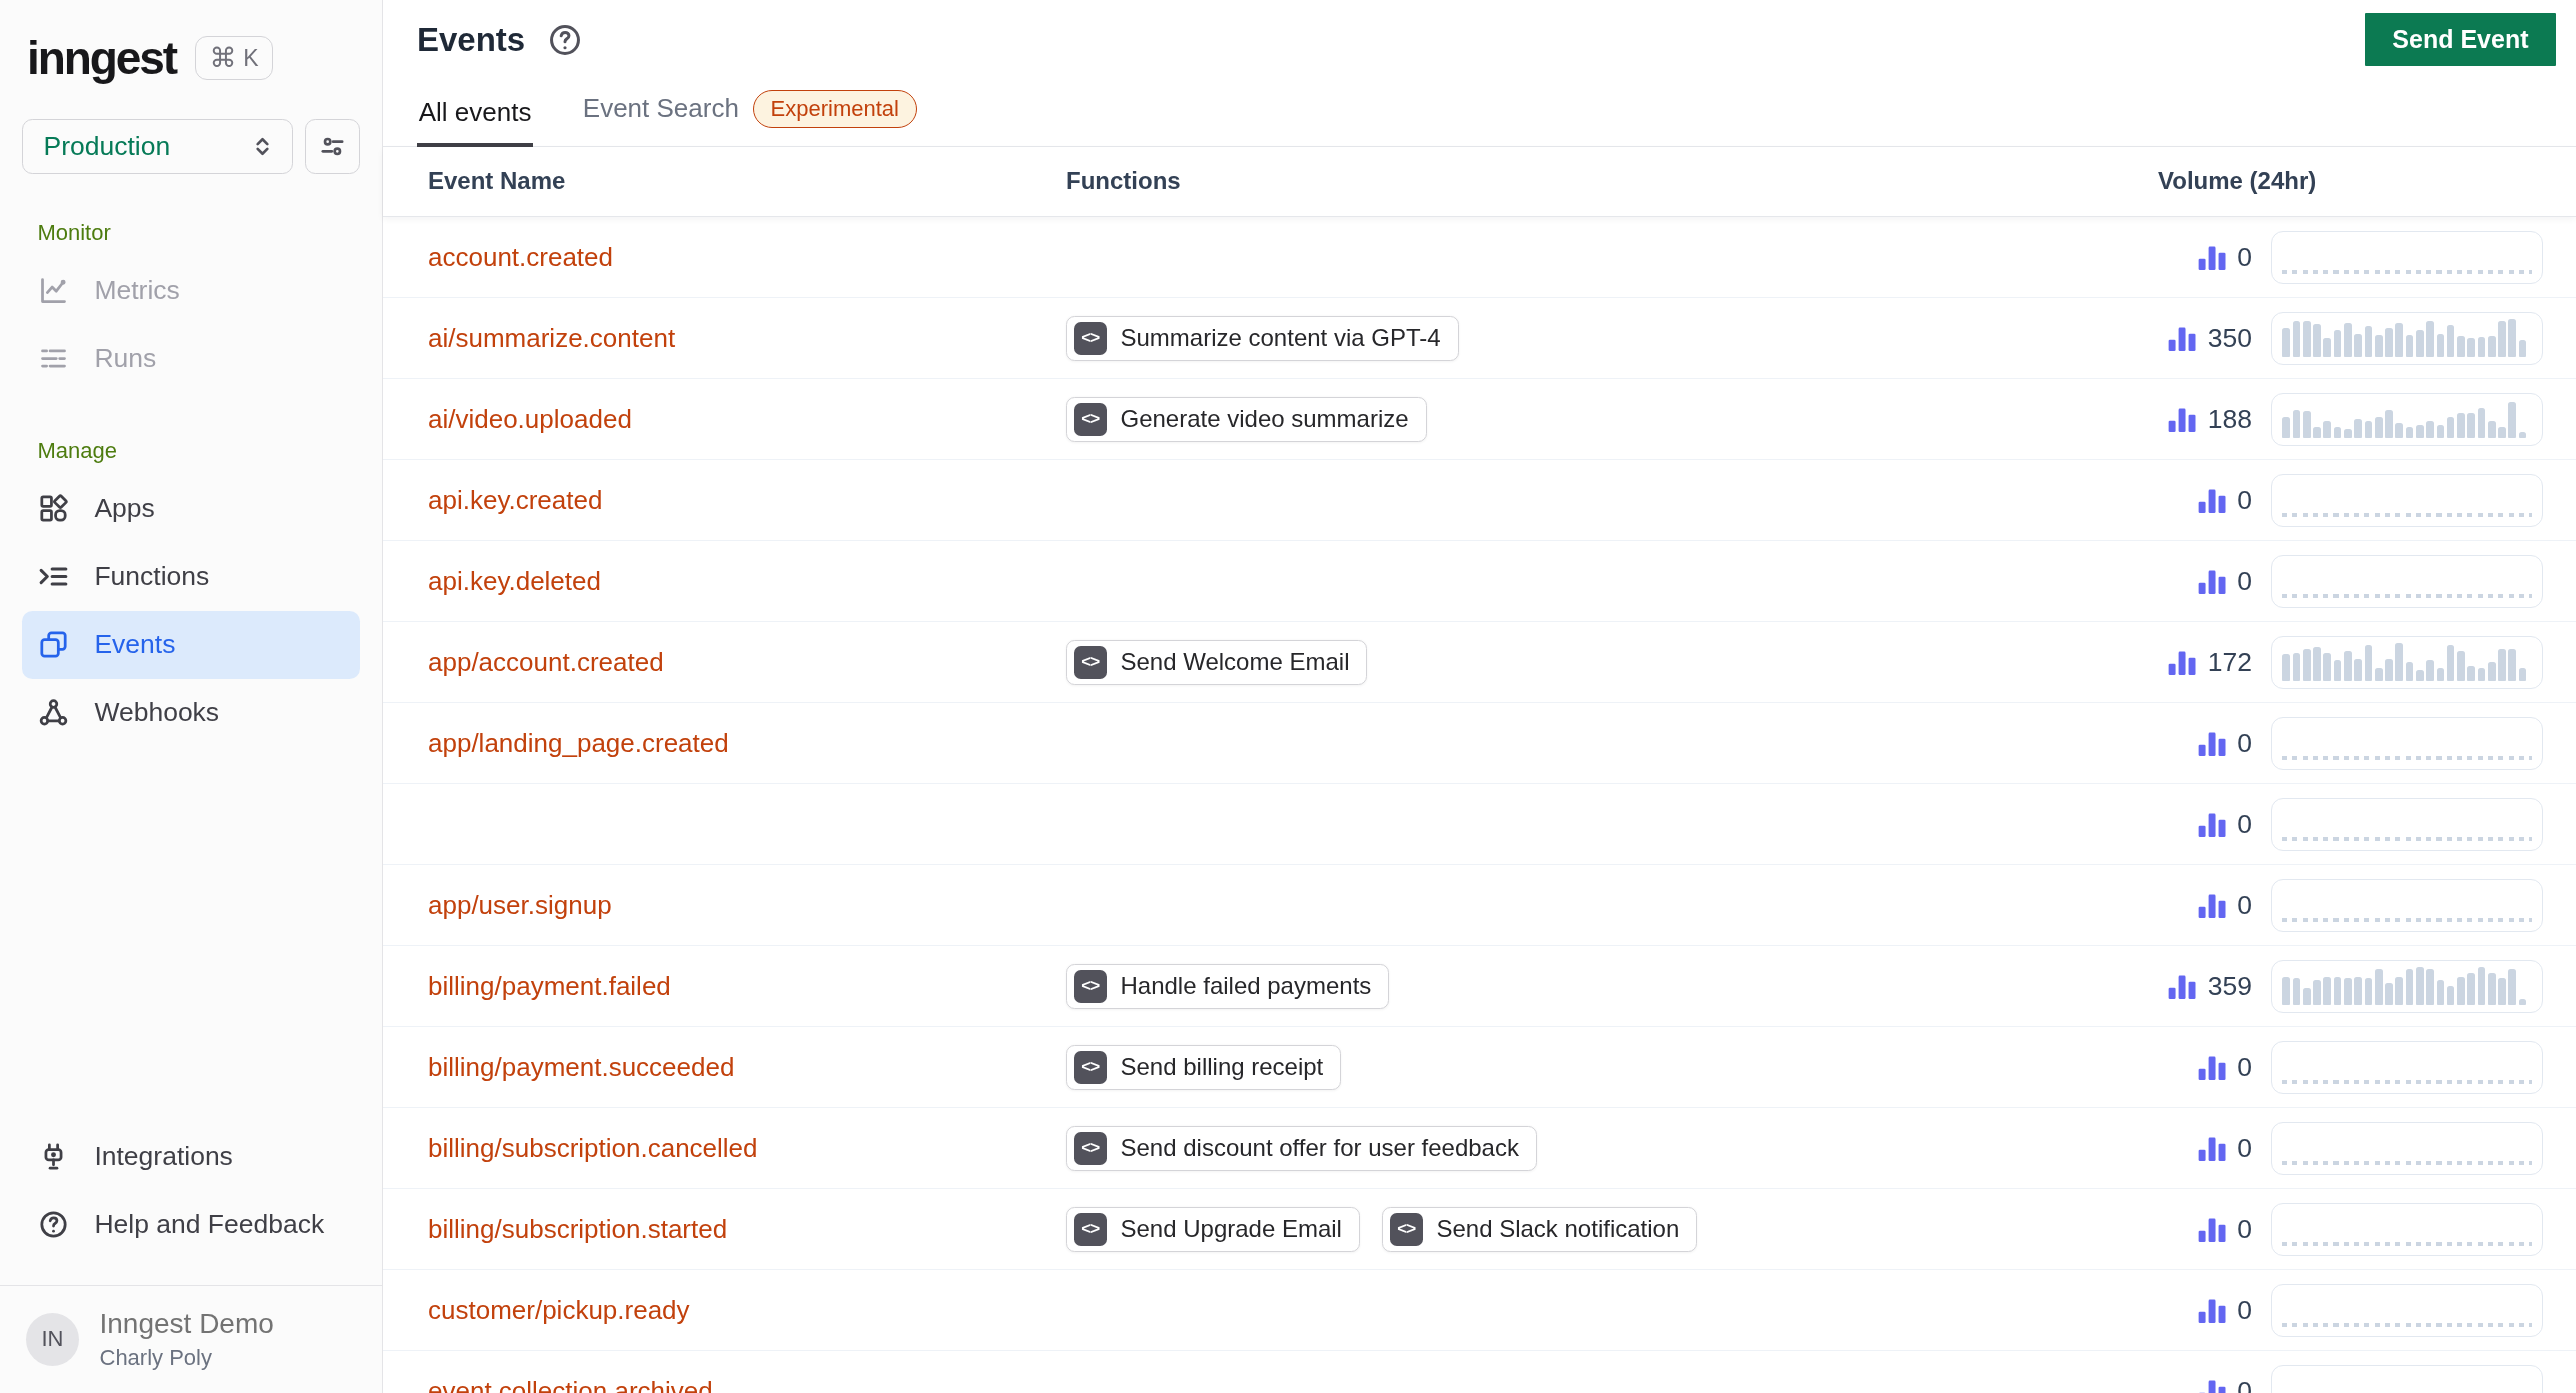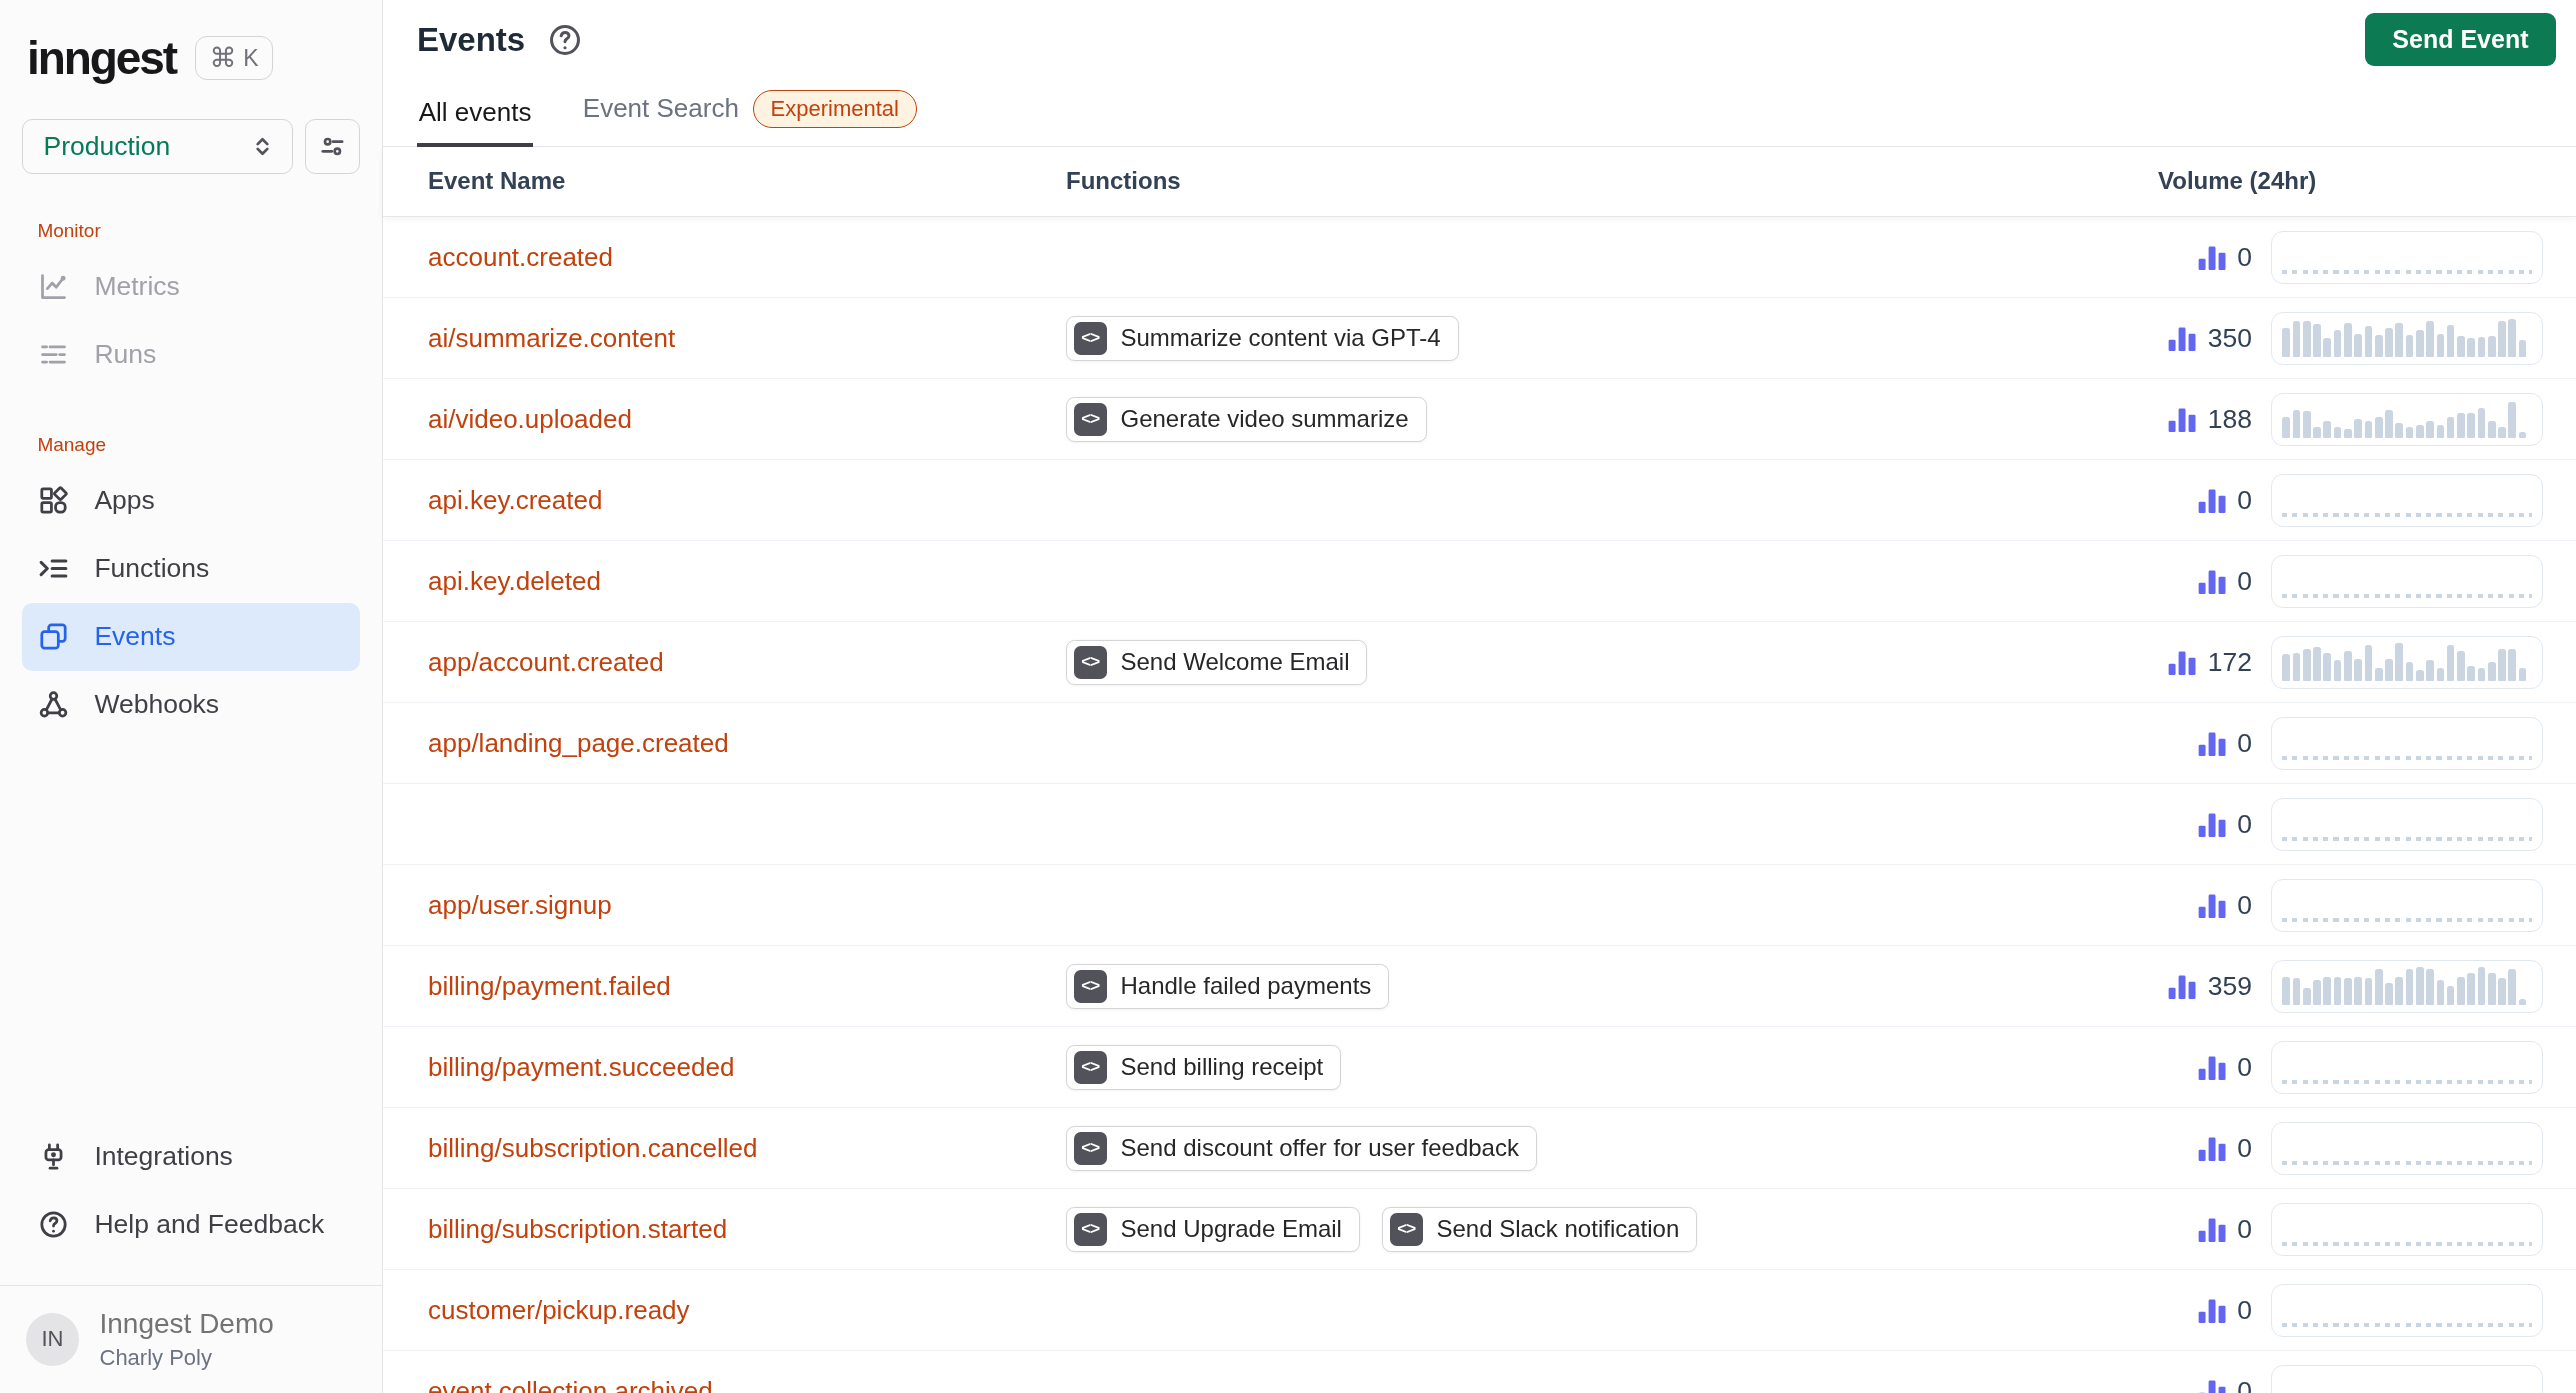--- a/index.html
+++ b/index.html
@@ -15,42 +15,42 @@
   .kbd { display:flex; align-items:center; gap:6.8px; border:1.7px solid #d4d4d8; border-radius:12px;
     padding:5.1px 13.7px; color:#71717a; }
   .kbd .cmd { font-size:27px; } .kbd .key { font-size:23px; }
   .env-row { display:flex; gap:12px; margin:34px 22px 0 22px; }
   .env-select { flex:1; height:55px; border:1.7px solid #d4d4d8; border-radius:10.3px; display:flex;
     align-items:center; justify-content:space-between; padding:0 15.4px 0 20.5px; cursor:pointer; }
   .env-select span { color:#067a57; font-size:26.5px; }
   .icon-btn { width:55px; height:55px; border:1.7px solid #d4d4d8; border-radius:10.3px; display:flex;
     align-items:center; justify-content:center; color:#52525b; cursor:pointer; background:transparent; }
   nav { display:flex; flex-direction:column; padding:0 22px; }
-  .section-label { margin:46px 0 10.3px 0; padding-left:15.4px; font-size:19px; color:#c2410c; }
+  .section-label { margin:46px 0 10.3px 0; padding-left:15.4px; font-size:22px; color:#4d7c0f; }
   .nav-item { display:flex; align-items:center; gap:24px; height:68px; padding:0 15.4px;
     border-radius:10.3px; font-size:26.5px; color:#3f3f46; cursor:pointer; }
   .nav-item.muted { color:#a1a1aa; }
   .nav-item.active { background:#dceafc; color:#2563eb; }
   .nav-item svg { flex-shrink:0; }
   .sidebar-bottom { margin-top:auto; padding:0 22px; }
   .user-row { margin-top:26px; border-top:1.7px solid #e4e4e7; padding:22px 26px; display:flex;
     align-items:center; gap:20.5px; }
   .avatar { width:53px; height:53px; border-radius:50%; background:#e4e4e7; color:#52525b;
     font-size:22px; display:flex; align-items:center; justify-content:center; flex-shrink:0; }
   .user-name { font-size:28px; color:#737373; }
   .user-org { font-size:22px; color:#6b7280; margin-top:5.1px; }
 
   
   .main { flex:1; display:flex; flex-direction:column; min-width:0; }
   .page-header { height:82px; display:flex; align-items:center; justify-content:space-between;
     padding:0 20.5px 0 34px; }
   .page-title-wrap { display:flex; align-items:center; gap:20.5px; }
   .page-title { font-size:33px; font-weight:600; color:#1f2937; }
   .help-icon { color:#52525b; }
-  .send-event-btn { height:53px; padding:0 27px; border:none; border-radius:9px; background:#0c7a52;
+  .send-event-btn { height:53px; padding:0 27px; border:none; border-radius:1px; background:#0c7a52;
     color:#fff; font-size:25px; font-weight:600; font-family:inherit; cursor:pointer; }
   .tabs { display:flex; align-items:flex-end; gap:48px; padding:0 34px; border-bottom:1.7px solid #e5e7eb; }
   .tab { display:flex; align-items:center; gap:13.7px; padding:10.3px 1.7px 15.4px 1.7px; font-size:26px;
     color:#6b7280; cursor:pointer; border-bottom:4.3px solid transparent; margin-bottom:-1.7px; }
   .tab.active { color:#18181b; font-weight:500; border-bottom-color:#3f3f46; }
   .badge-experimental { border:1.7px solid #c2410c; color:#c2410c; background:#fdf3e0;
     border-radius:855px; padding:5.1px 17px; font-size:22px; }
 
   
   .thead { display:flex; align-items:center; height:73px; padding:0 33px 0 45px;

